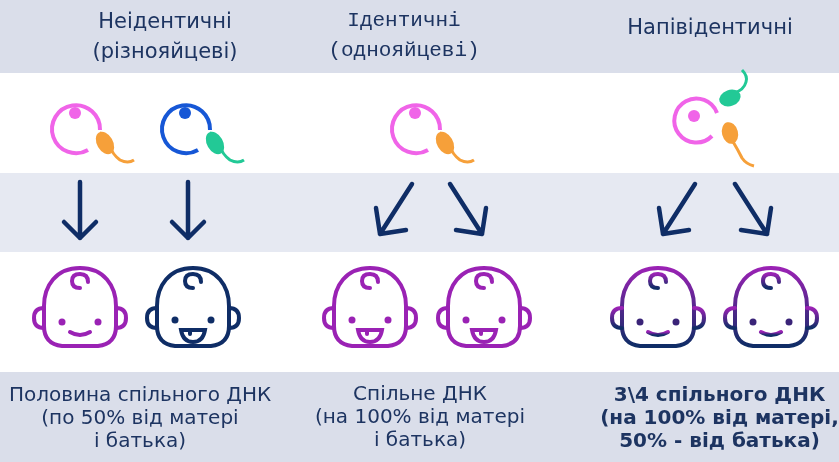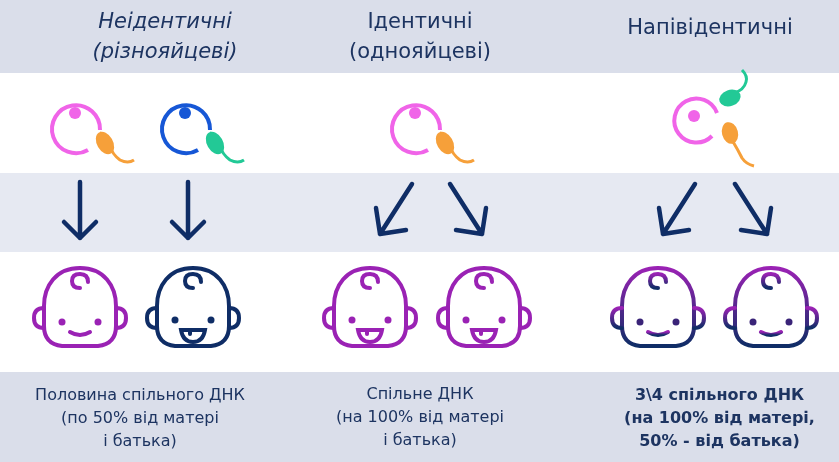--- a/index.html
+++ b/index.html
@@ -4,35 +4,35 @@
 <style>
   html,body{margin:0;padding:0;}
   body{width:839px;height:462px;position:relative;overflow:hidden;background:#ffffff;font-family:"DejaVu Sans","Liberation Sans",sans-serif;color:#1d3461;}
   .band{position:absolute;left:0;width:839px;}
   .band-header{top:0;height:73px;background:#dadeea;}
   .band-cells{top:73px;height:100px;background:#ffffff;}
   .band-arrows{top:173px;height:79px;background:#e6e9f2;}
   .band-babies{top:252px;height:120px;background:#ffffff;}
   .band-footer{top:372px;height:90px;background:#dadeea;}
   .title{position:absolute;font-size:21px;line-height:30px;color:#1d3461;text-align:center;white-space:pre-line;}
-  .caption{position:absolute;font-size:16px;line-height:23px;color:#1d3461;text-align:center;white-space:pre-line;}
+  .caption{position:absolute;font-size:20px;line-height:23px;color:#1d3461;text-align:center;white-space:pre-line;}
   svg{position:absolute;overflow:visible;}
 </style>
 </head>
 <body>
 
 <div class="band band-header"></div>
 <div class="band band-cells"></div>
 <div class="band band-arrows"></div>
 <div class="band band-babies"></div>
 <div class="band band-footer"></div>
 
-<div class="title" style="left:20px;top:6px;width:290px;font-style:italic;">Неідентичні
+<div class="title" style="left:20px;top:6px;width:290px;">Неідентичні
 (різнояйцеві)</div>
-<div class="title" style="left:285px;top:6px;width:270px;">Ідентичні
+<div class="title" style="left:269px;top:6px;width:270px;font-family:Liberation Mono, monospace;">Ідентичні
 (однояйцеві)</div>
 <div class="title" style="left:590px;top:12px;width:240px;">Напівідентичні</div>
 
 <svg width="100" height="80" style="left:50px;top:88px;">
   <path d="M50 42 A24 24 0 1 0 38 62" fill="none" stroke="#f064e8" stroke-width="4"></path>
   <circle cx="25" cy="25" r="6" fill="#f064e8"></circle>
   <path d="M50 45 Q58 46 60 58 Q62 66 70 72 Q78 76 84 72" fill="none" stroke="#f6a03a" stroke-width="3"></path>
   <ellipse cx="55" cy="55" rx="8" ry="12" transform="rotate(-30 55 55)" fill="#f6a03a"></ellipse>
 </svg>
 <svg width="100" height="80" style="left:160px;top:88px;">

